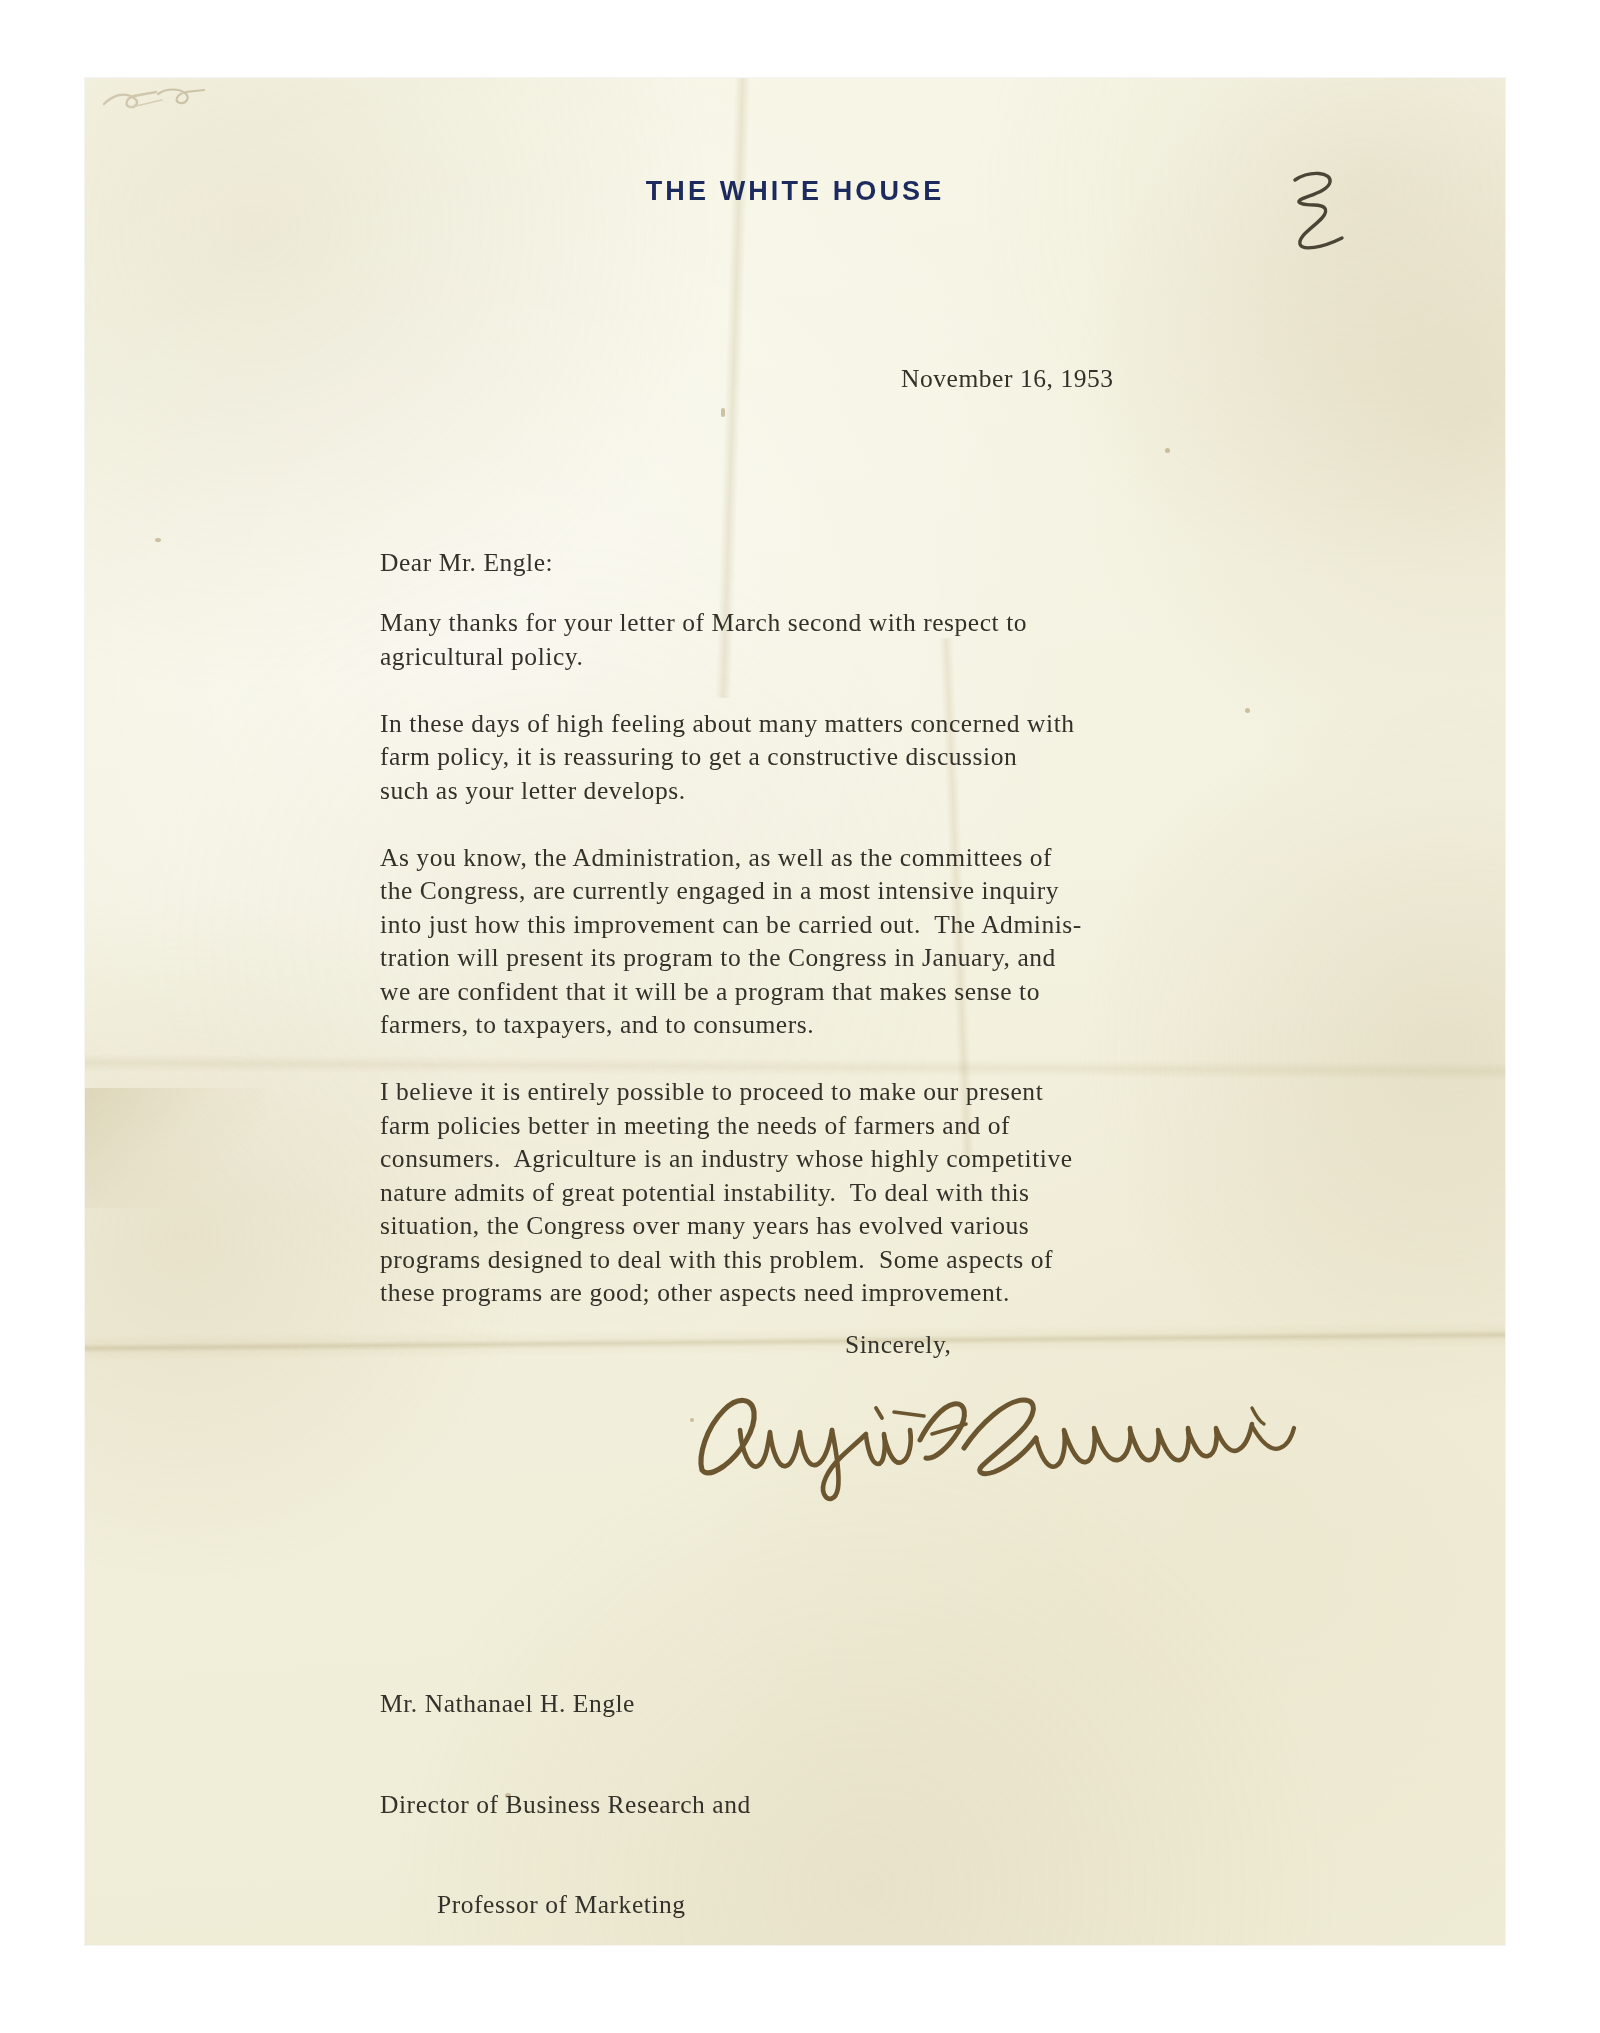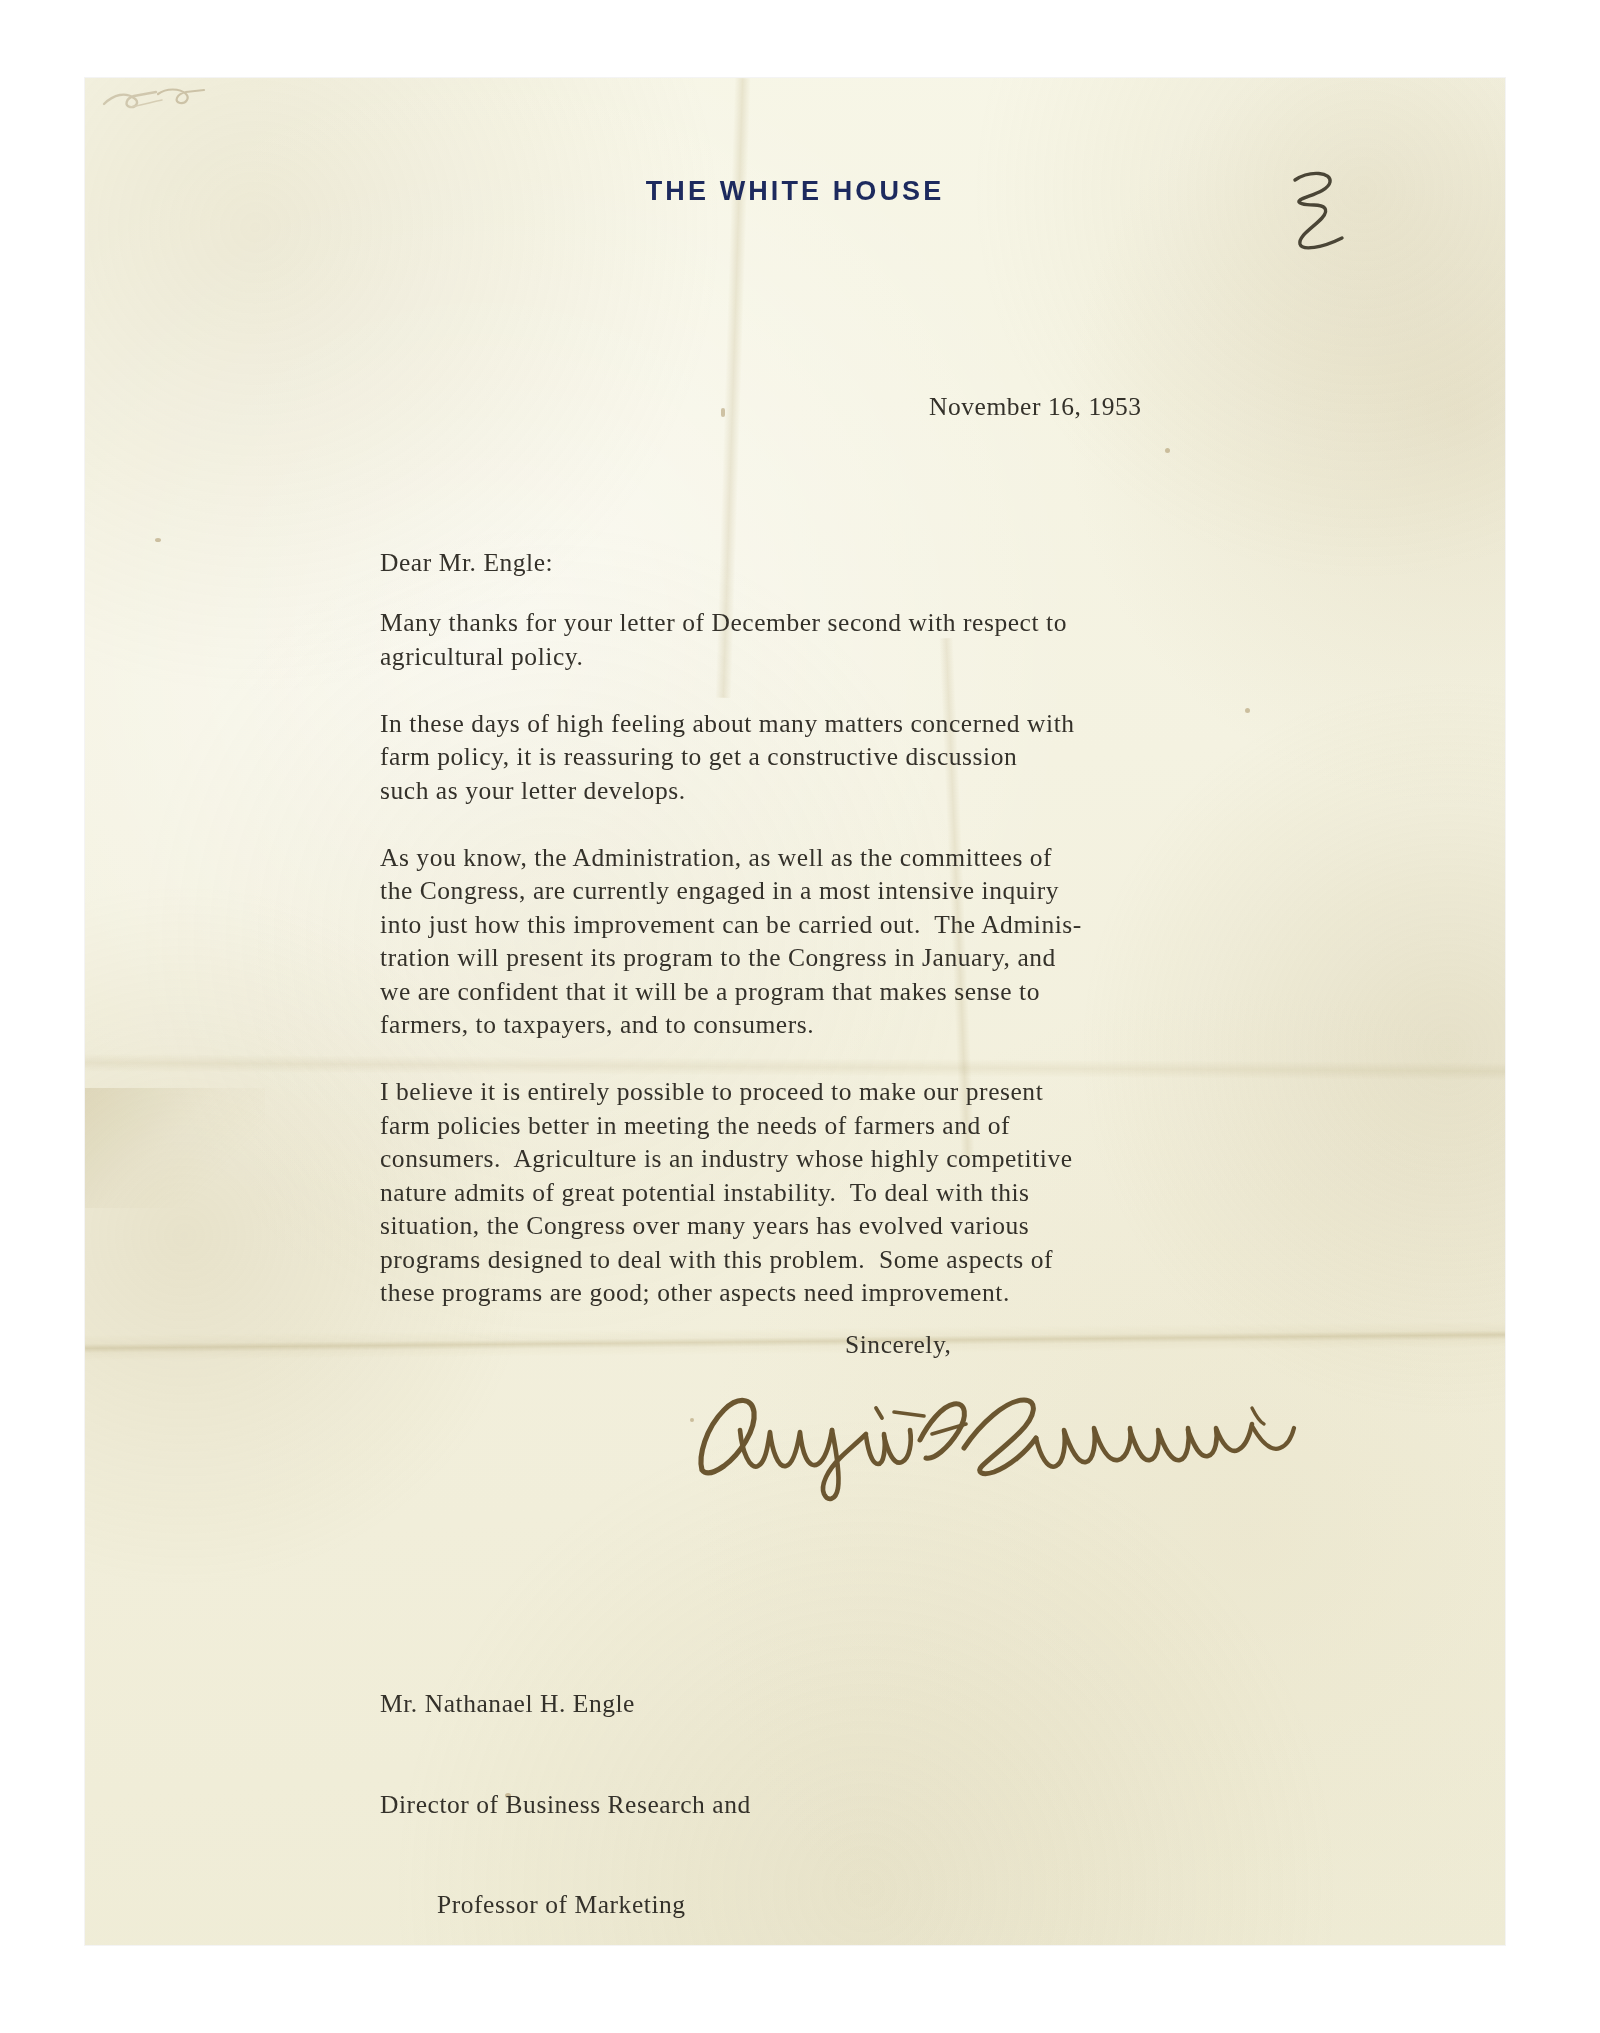--- a/index.html
+++ b/index.html
@@ -147,23 +147,22 @@
     font-family: "Liberation Serif", serif;
     color: #34312a;
     font-size: 25.5px;
     line-height: 33.5px;
     letter-spacing: 0.55px;
     white-space: pre-wrap;
   }
 
   #date {
     position: absolute;
-    left: 844px;
+    left: 816px;
     top: 284px;
-    margin-top: 28px;
   }
 
   #salutation {
     position: absolute;
     left: 295px;
     top: 468px;
   }
 
   #body {
     position: absolute;
@@ -260,21 +259,21 @@
 
   <div id="letterhead">
     <div id="lh-title">THE WHITE HOUSE</div>
   </div>
 
   <div id="date" class="tw">November 16, 1953</div>
 
   <div id="salutation" class="tw">Dear Mr. Engle:</div>
 
   <div id="body">
-    <p class="tw para">Many thanks for your letter of December second with respect to
+    <p class="tw para">Many thanks for your letter of March second with respect to
 agricultural policy.</p>
     <p class="tw para">In these days of high feeling about many matters concerned with
 farm policy, it is reassuring to get a constructive discussion
 such as your letter develops.</p>
     <p class="tw para">As you know, the Administration, as well as the committees of
 the Congress, are currently engaged in a most intensive inquiry
 into just how this improvement can be carried out.  The Adminis-
 tration will present its program to the Congress in January, and
 we are confident that it will be a program that makes sense to
 farmers, to taxpayers, and to consumers.</p>

